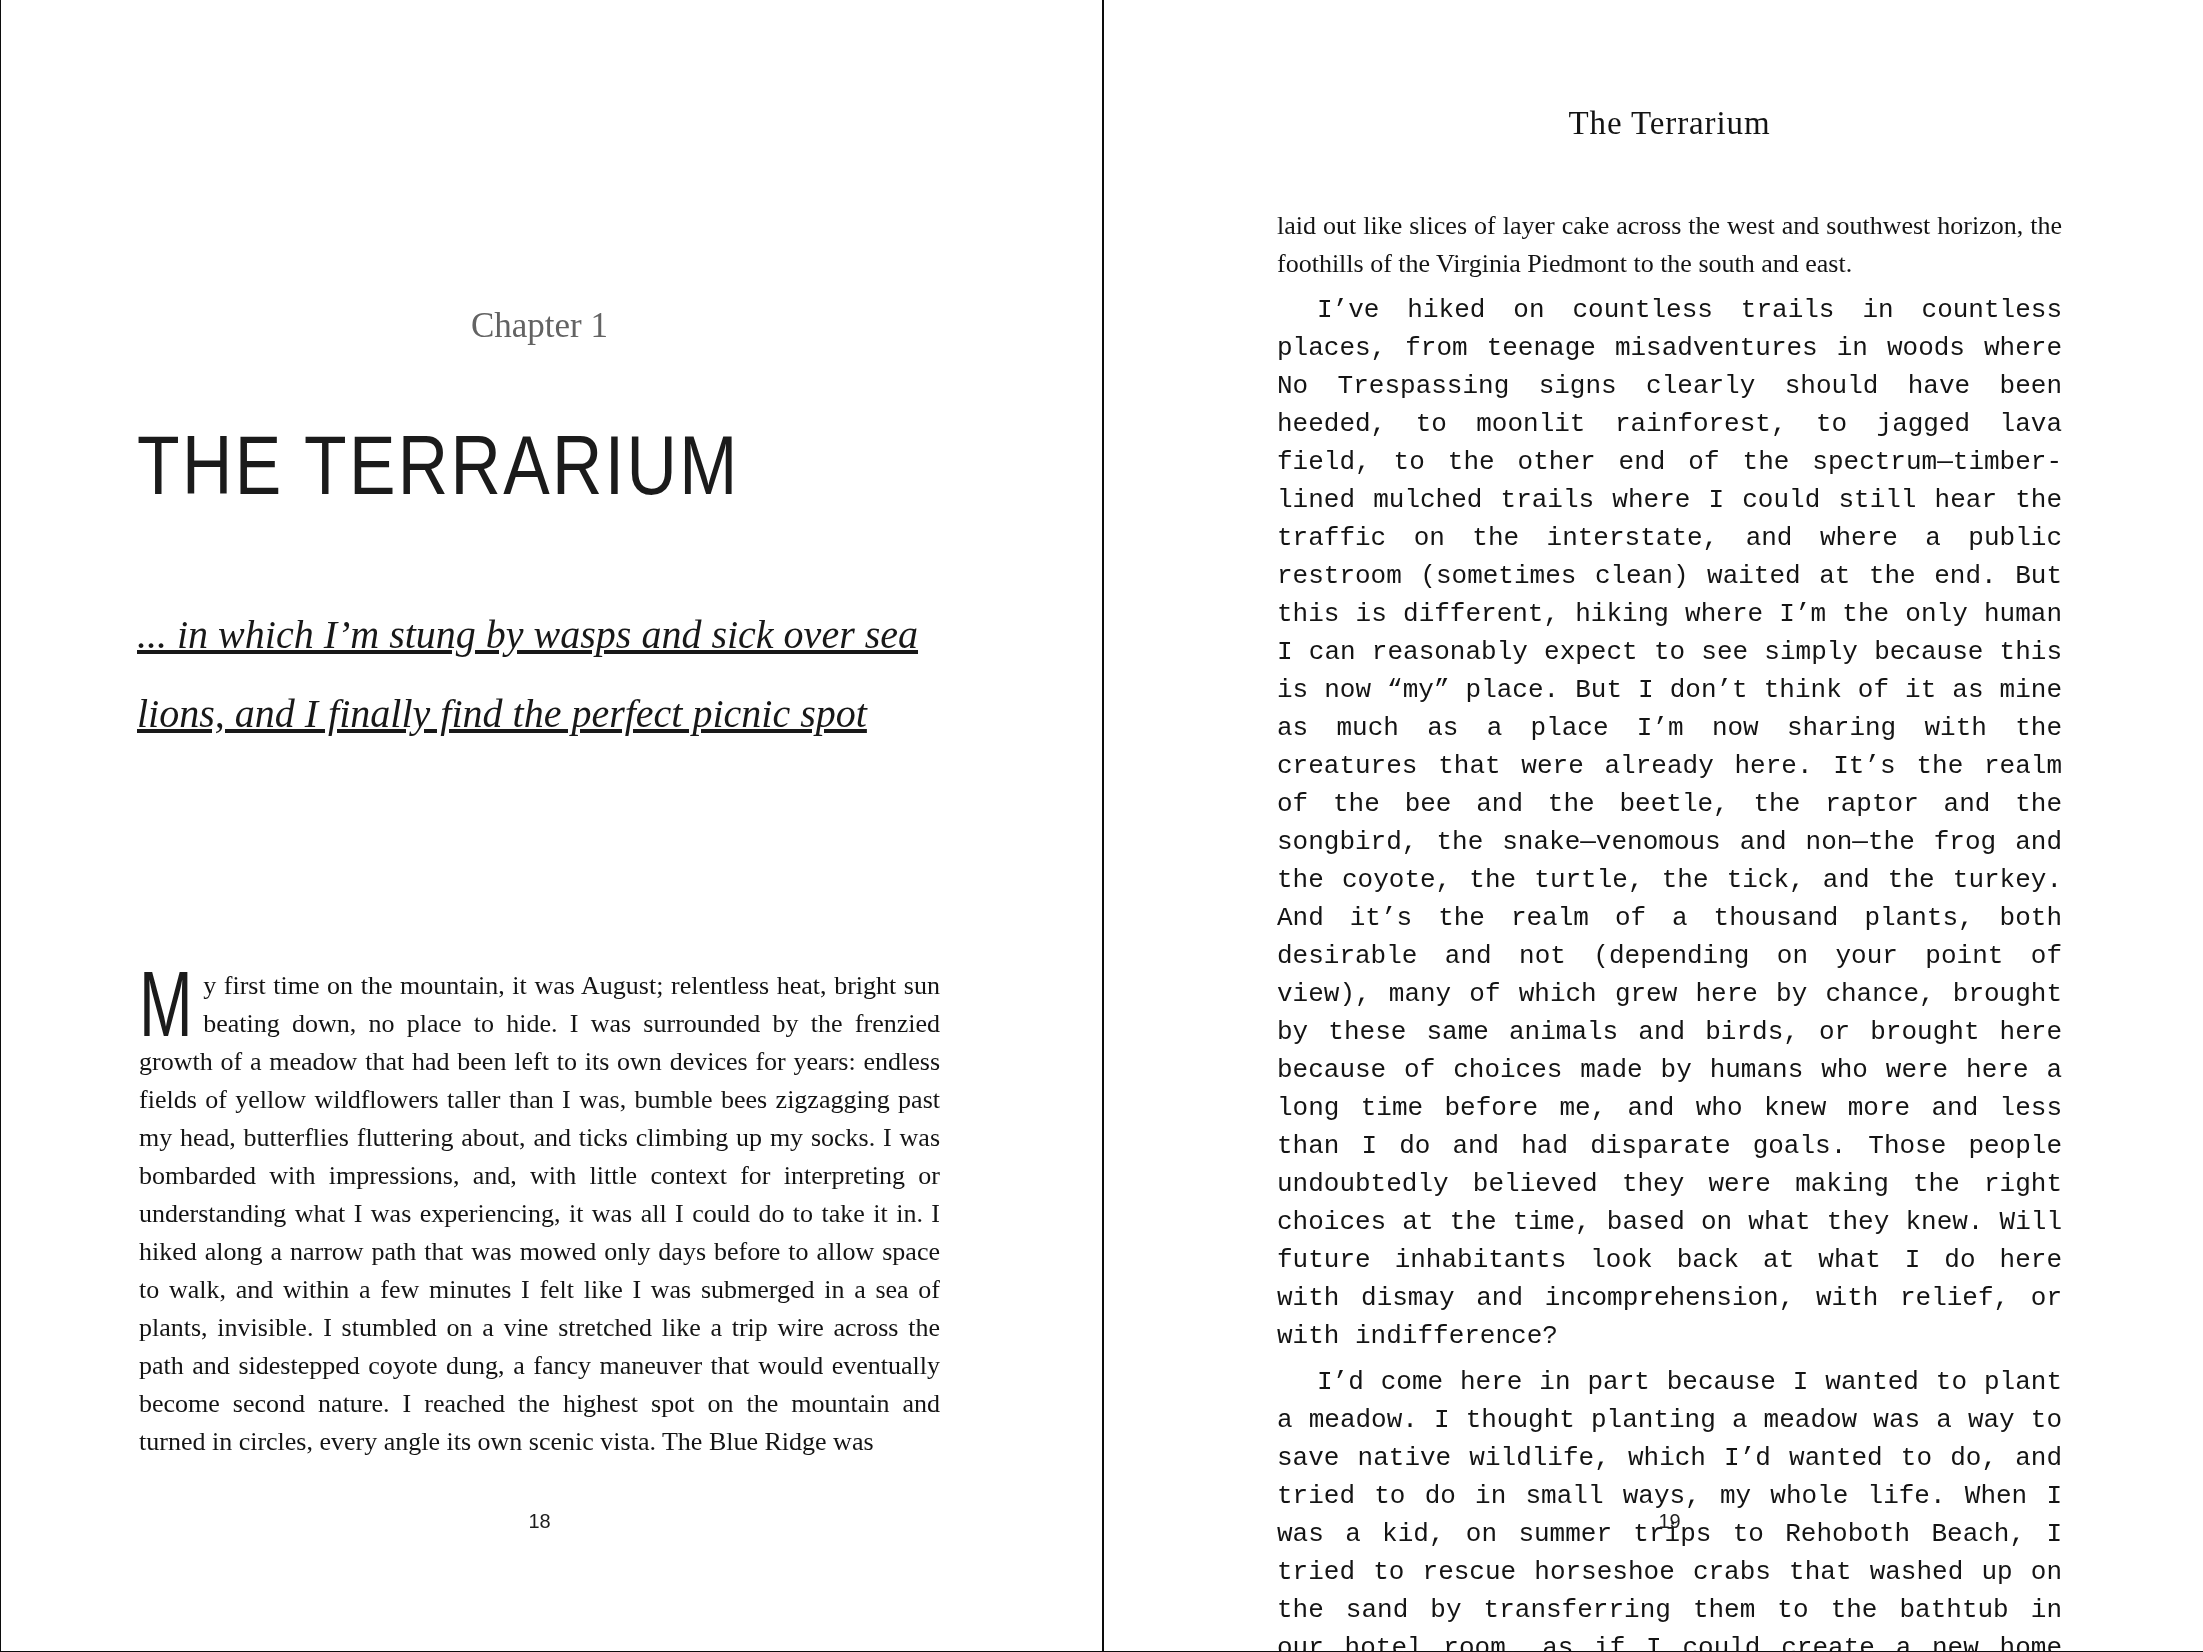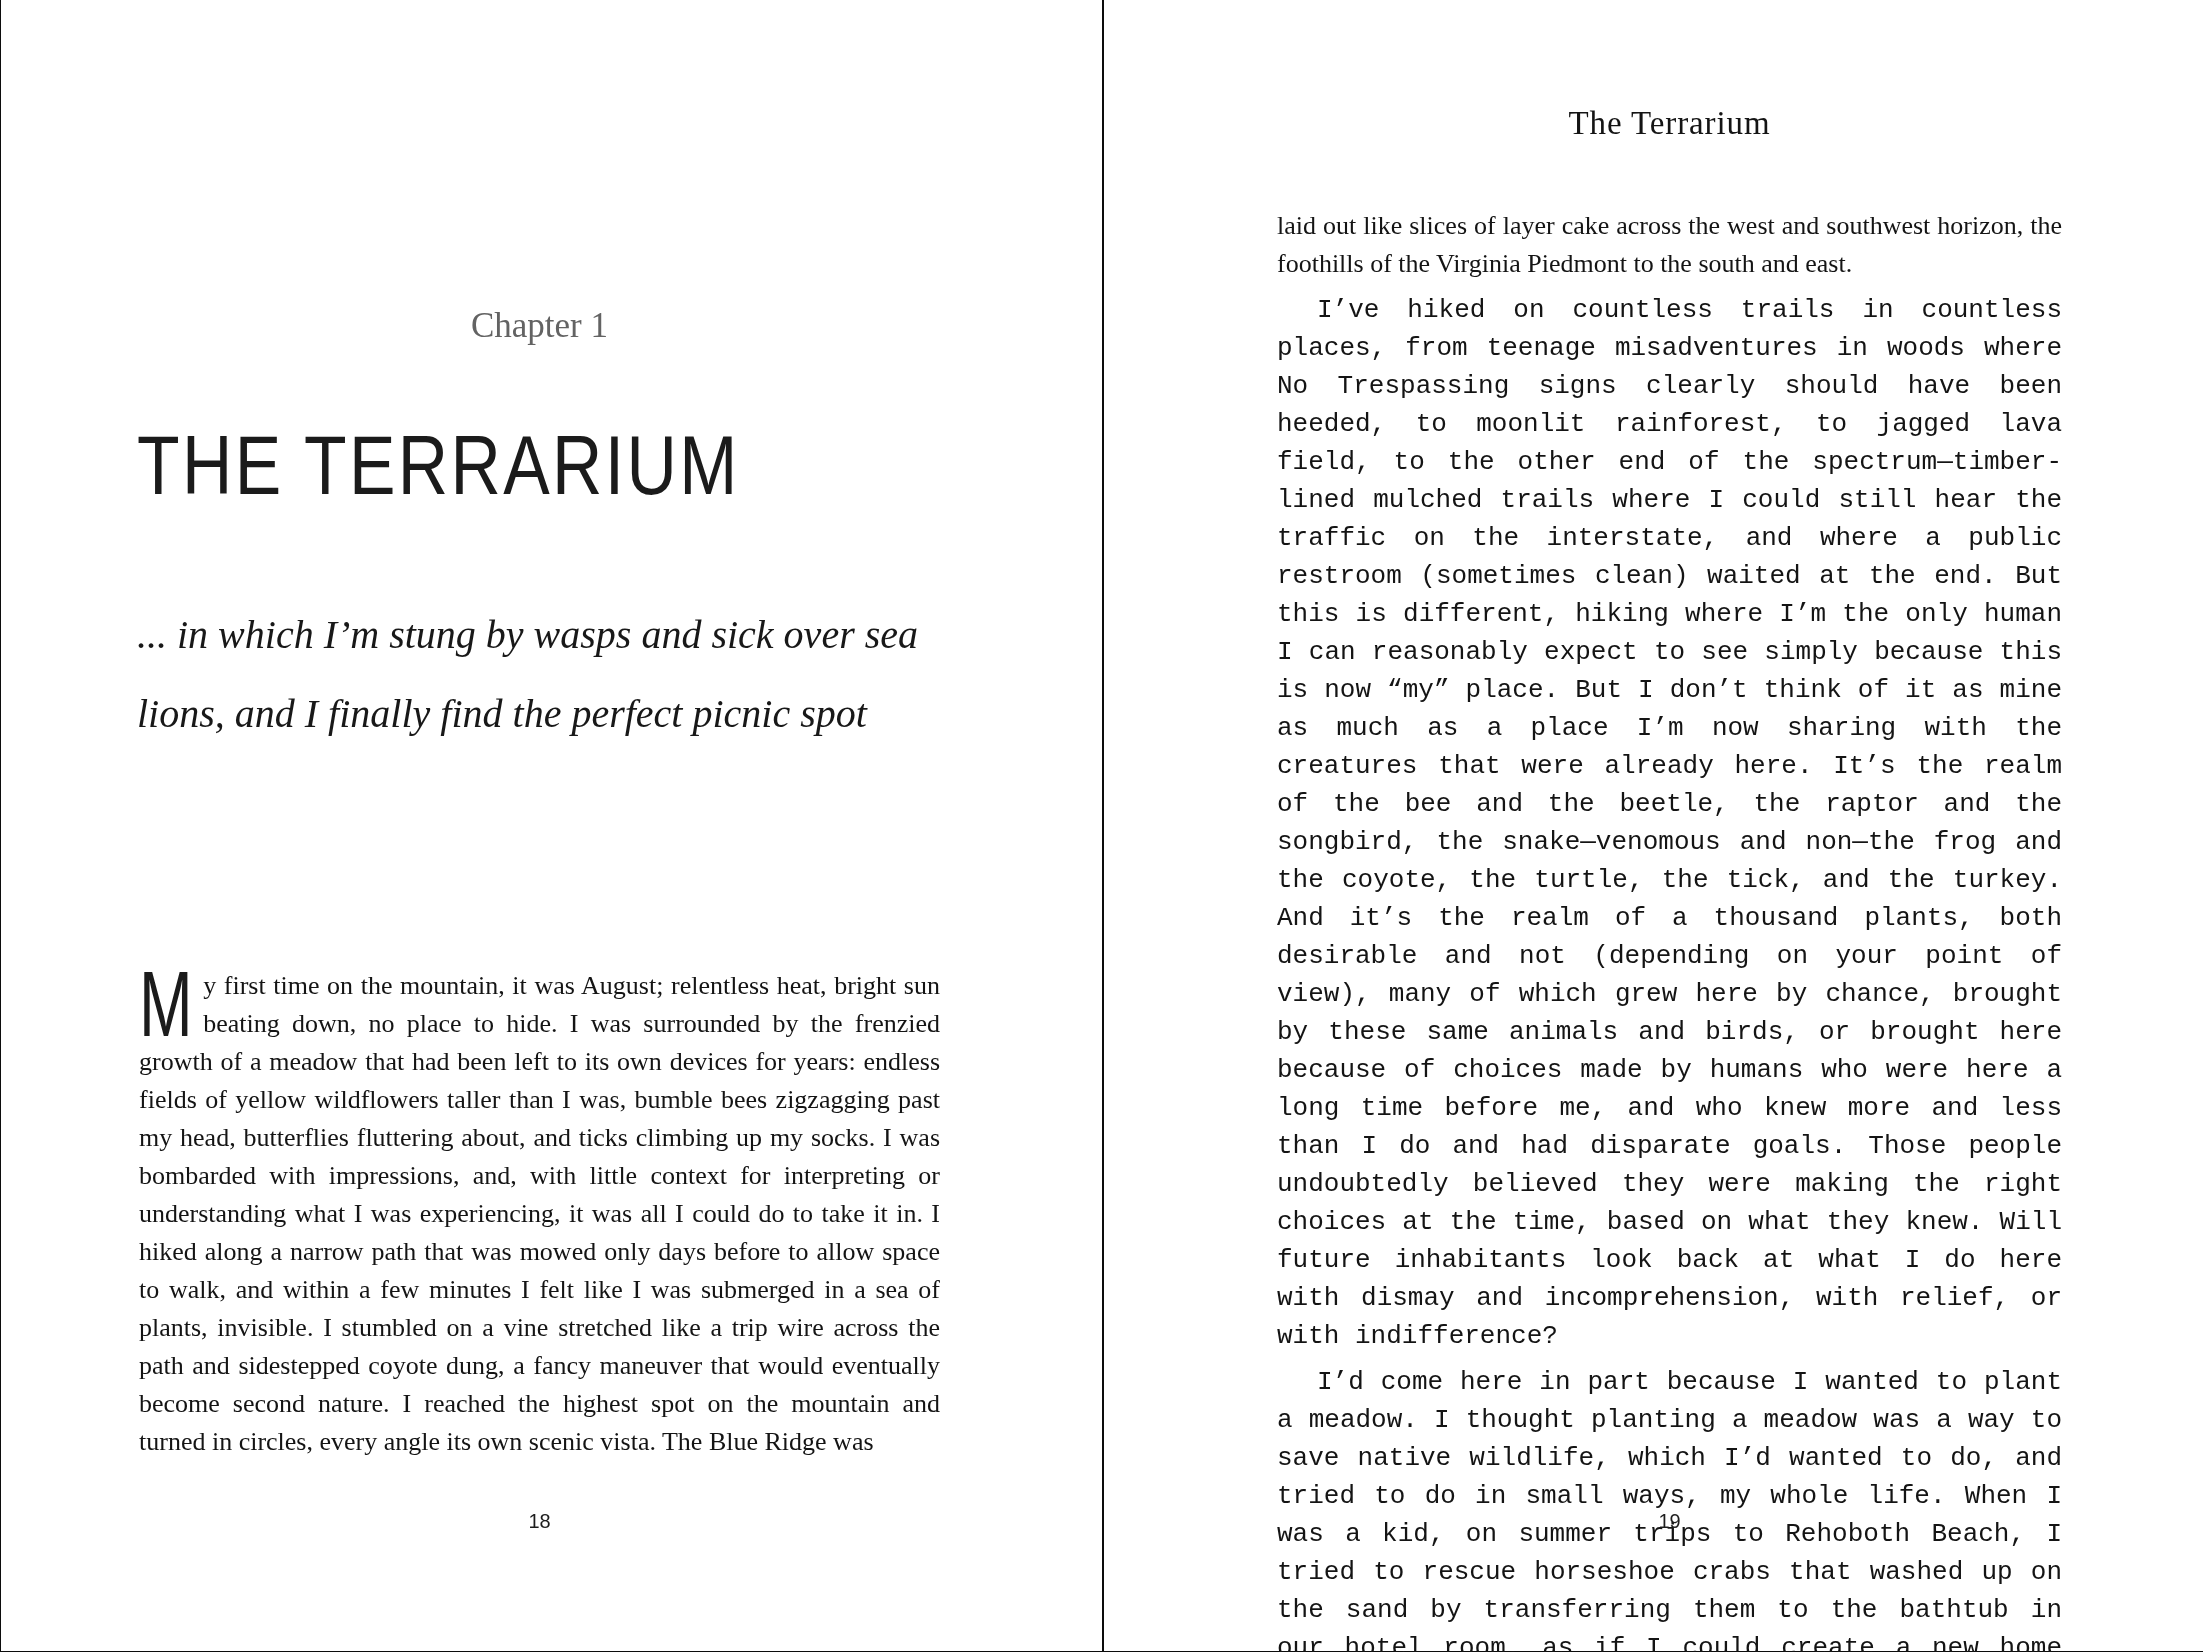--- a/index.html
+++ b/index.html
@@ -48,20 +48,21 @@
     letter-spacing: 2.8px;
     color: #1b1b1b;
     transform: scaleX(0.84);
     transform-origin: left top;
   }
   .chapter-subtitle {
     position: absolute; left: 136px; top: 595px; width: 813px;
     font-style: italic;
     font-size: 40px; line-height: 79px;
     color: #181818;
+    text-decoration: underline;
   }
   .body-block {
     position: absolute; left: 138px; width: 801px;
     font-size: 26px; line-height: 38px;
     text-align: justify;
     color: #141414;
   }
   .body-left { top: 967px; }
   .drop-cap {
     float: left;

